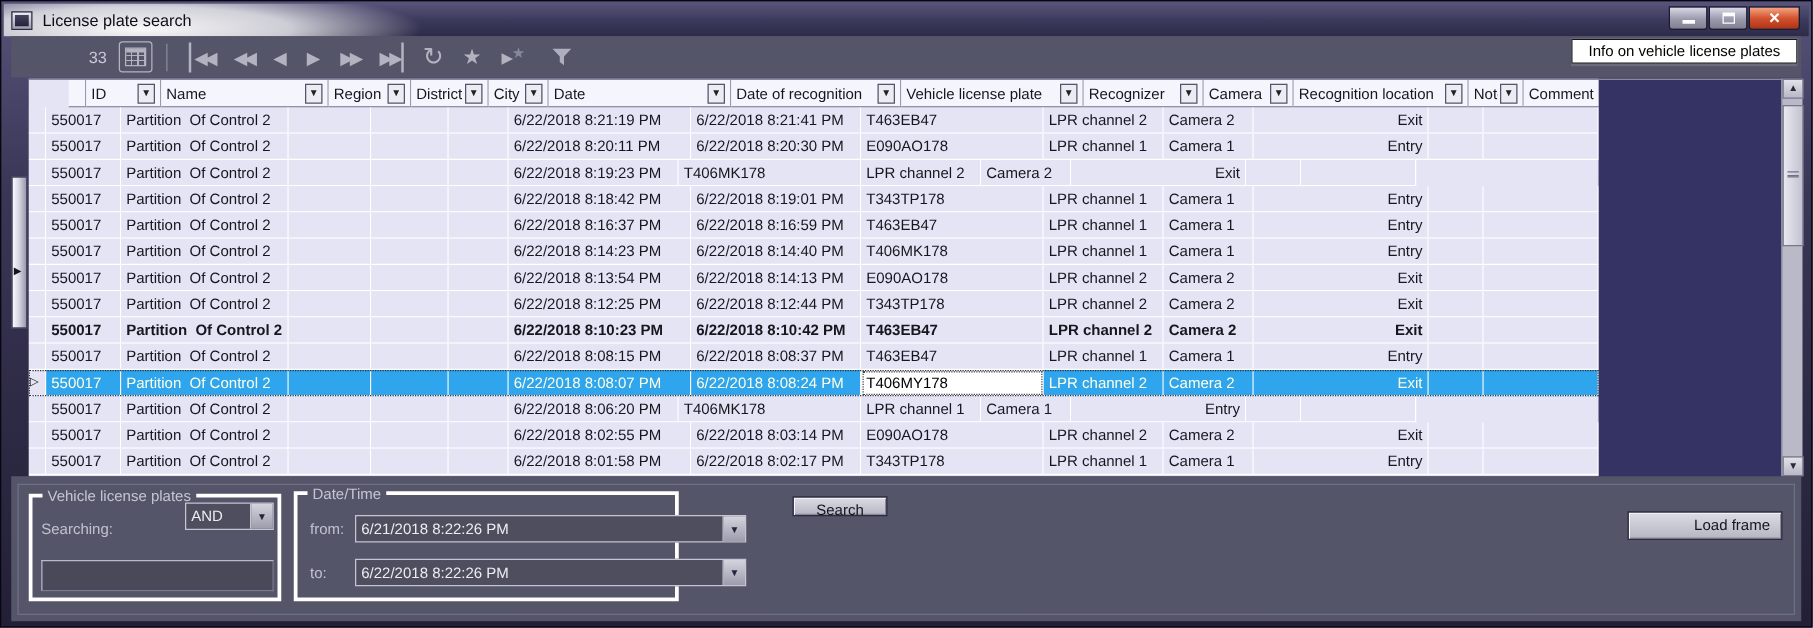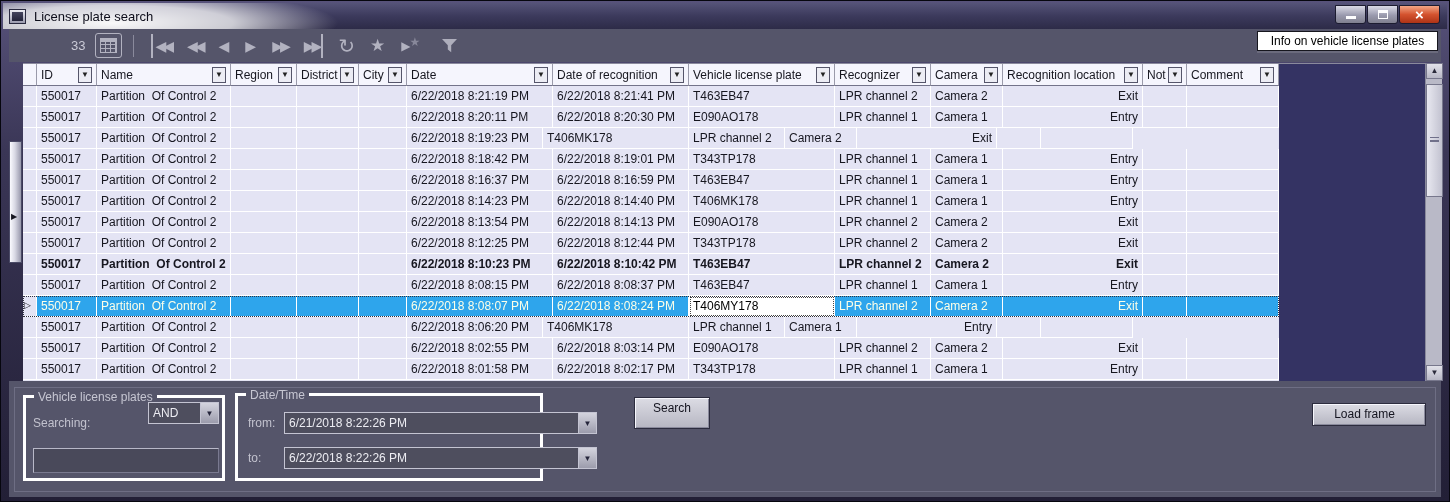--- a/index.html
+++ b/index.html
@@ -59,21 +59,21 @@
   
   #splitter { position:absolute; left:8px; top:140px; width:13px; height:122px;
     border:1px solid #4A4A66;
     background:linear-gradient(90deg,#FAFAFF 0%,#D8D8E4 45%,#9898AC 100%); }
   #splitter .arr { position:absolute; left:1px; top:70px; font-size:8px; color:#14141F; }
 
   
   #grid { position:absolute; left:22px; top:62px; width:1256px; height:318px;
     background:#E4E4F4; border-top:1px solid #8A8A9C; overflow:hidden;
     font-size:12px; color:#16161F; }
-  #grid-header { display:flex; height:22px; }
+  #grid-header { display:flex; height:22px;padding-left:32px; }
   .hcell { flex:none; height:22px; background:#F5F5FD; border-right:1px solid #9A9AAA;
     border-bottom:1px solid #73738A; padding:0 4px; display:flex; align-items:center;
     white-space:pre; overflow:hidden; }
   .hcell .lbl { flex:1 1 auto; overflow:hidden; }
   .hdd { flex:none; width:14px; height:16px; border:1px solid #55556A; background:#ECECF4;
     color:#222; font-size:8px; line-height:14px; text-align:center; margin-left:2px; }
   .gutter-h { flex:none; width:14px; background:#F5F5FD; border-right:1px solid #9A9AAA;
     border-bottom:1px solid #73738A; }
   .grow { display:flex; height:21px; }
   .cell { flex:none; height:21px; padding:0 4px; line-height:20px;
@@ -127,23 +127,23 @@
   .combo .cbtn { flex:none; width:18px; height:100%; border-left:1px solid #C4C4D2;
     background:linear-gradient(180deg,#D4D4DE,#9C9CAC); color:#24243A; font-size:8px;
     display:flex; align-items:center; justify-content:center; }
   #plate-input { position:absolute; left:7px; top:50px; width:186px; height:25px;
     background:#49495A; border:1px solid #B8B8C8; border-right-color:#7A7A90;
     border-bottom-color:#7A7A90; color:#ECECF2; font-size:12px; padding:0 4px;
     font-family:"Liberation Sans", sans-serif; }
   .pbtn { position:absolute; background:linear-gradient(180deg,#DCDCE4,#B6B6C2);
     border:1px solid #2C2C3E; box-shadow:inset 1px 1px 0 #F6F6FC, inset -1px -1px 0 #8A8A9C;
     color:#14141F; font-size:12px; text-align:center; }
-  #btn-search { left:625px; top:16px; width:76px; height:32px; line-height:20px; }
-  #btn-load { right:15px; top:22px; width:114px; height:23px; line-height:21px;
-    text-align:center; padding-right:9px; }
+  #btn-search { left:625px; top:16px; width:76px; height:16px; line-height:20px; }
+  #btn-load { right:15px; top:28px; width:124px; height:23px; line-height:21px;
+    text-align:right; padding-right:9px; }
 </style>
 </head>
 <body>
 
 <div id="window">
 
   <div id="titlebar">
     <div id="title-icon"></div>
     <div id="title-text">License plate search</div>
     <div class="winbtn" id="btn-min">

